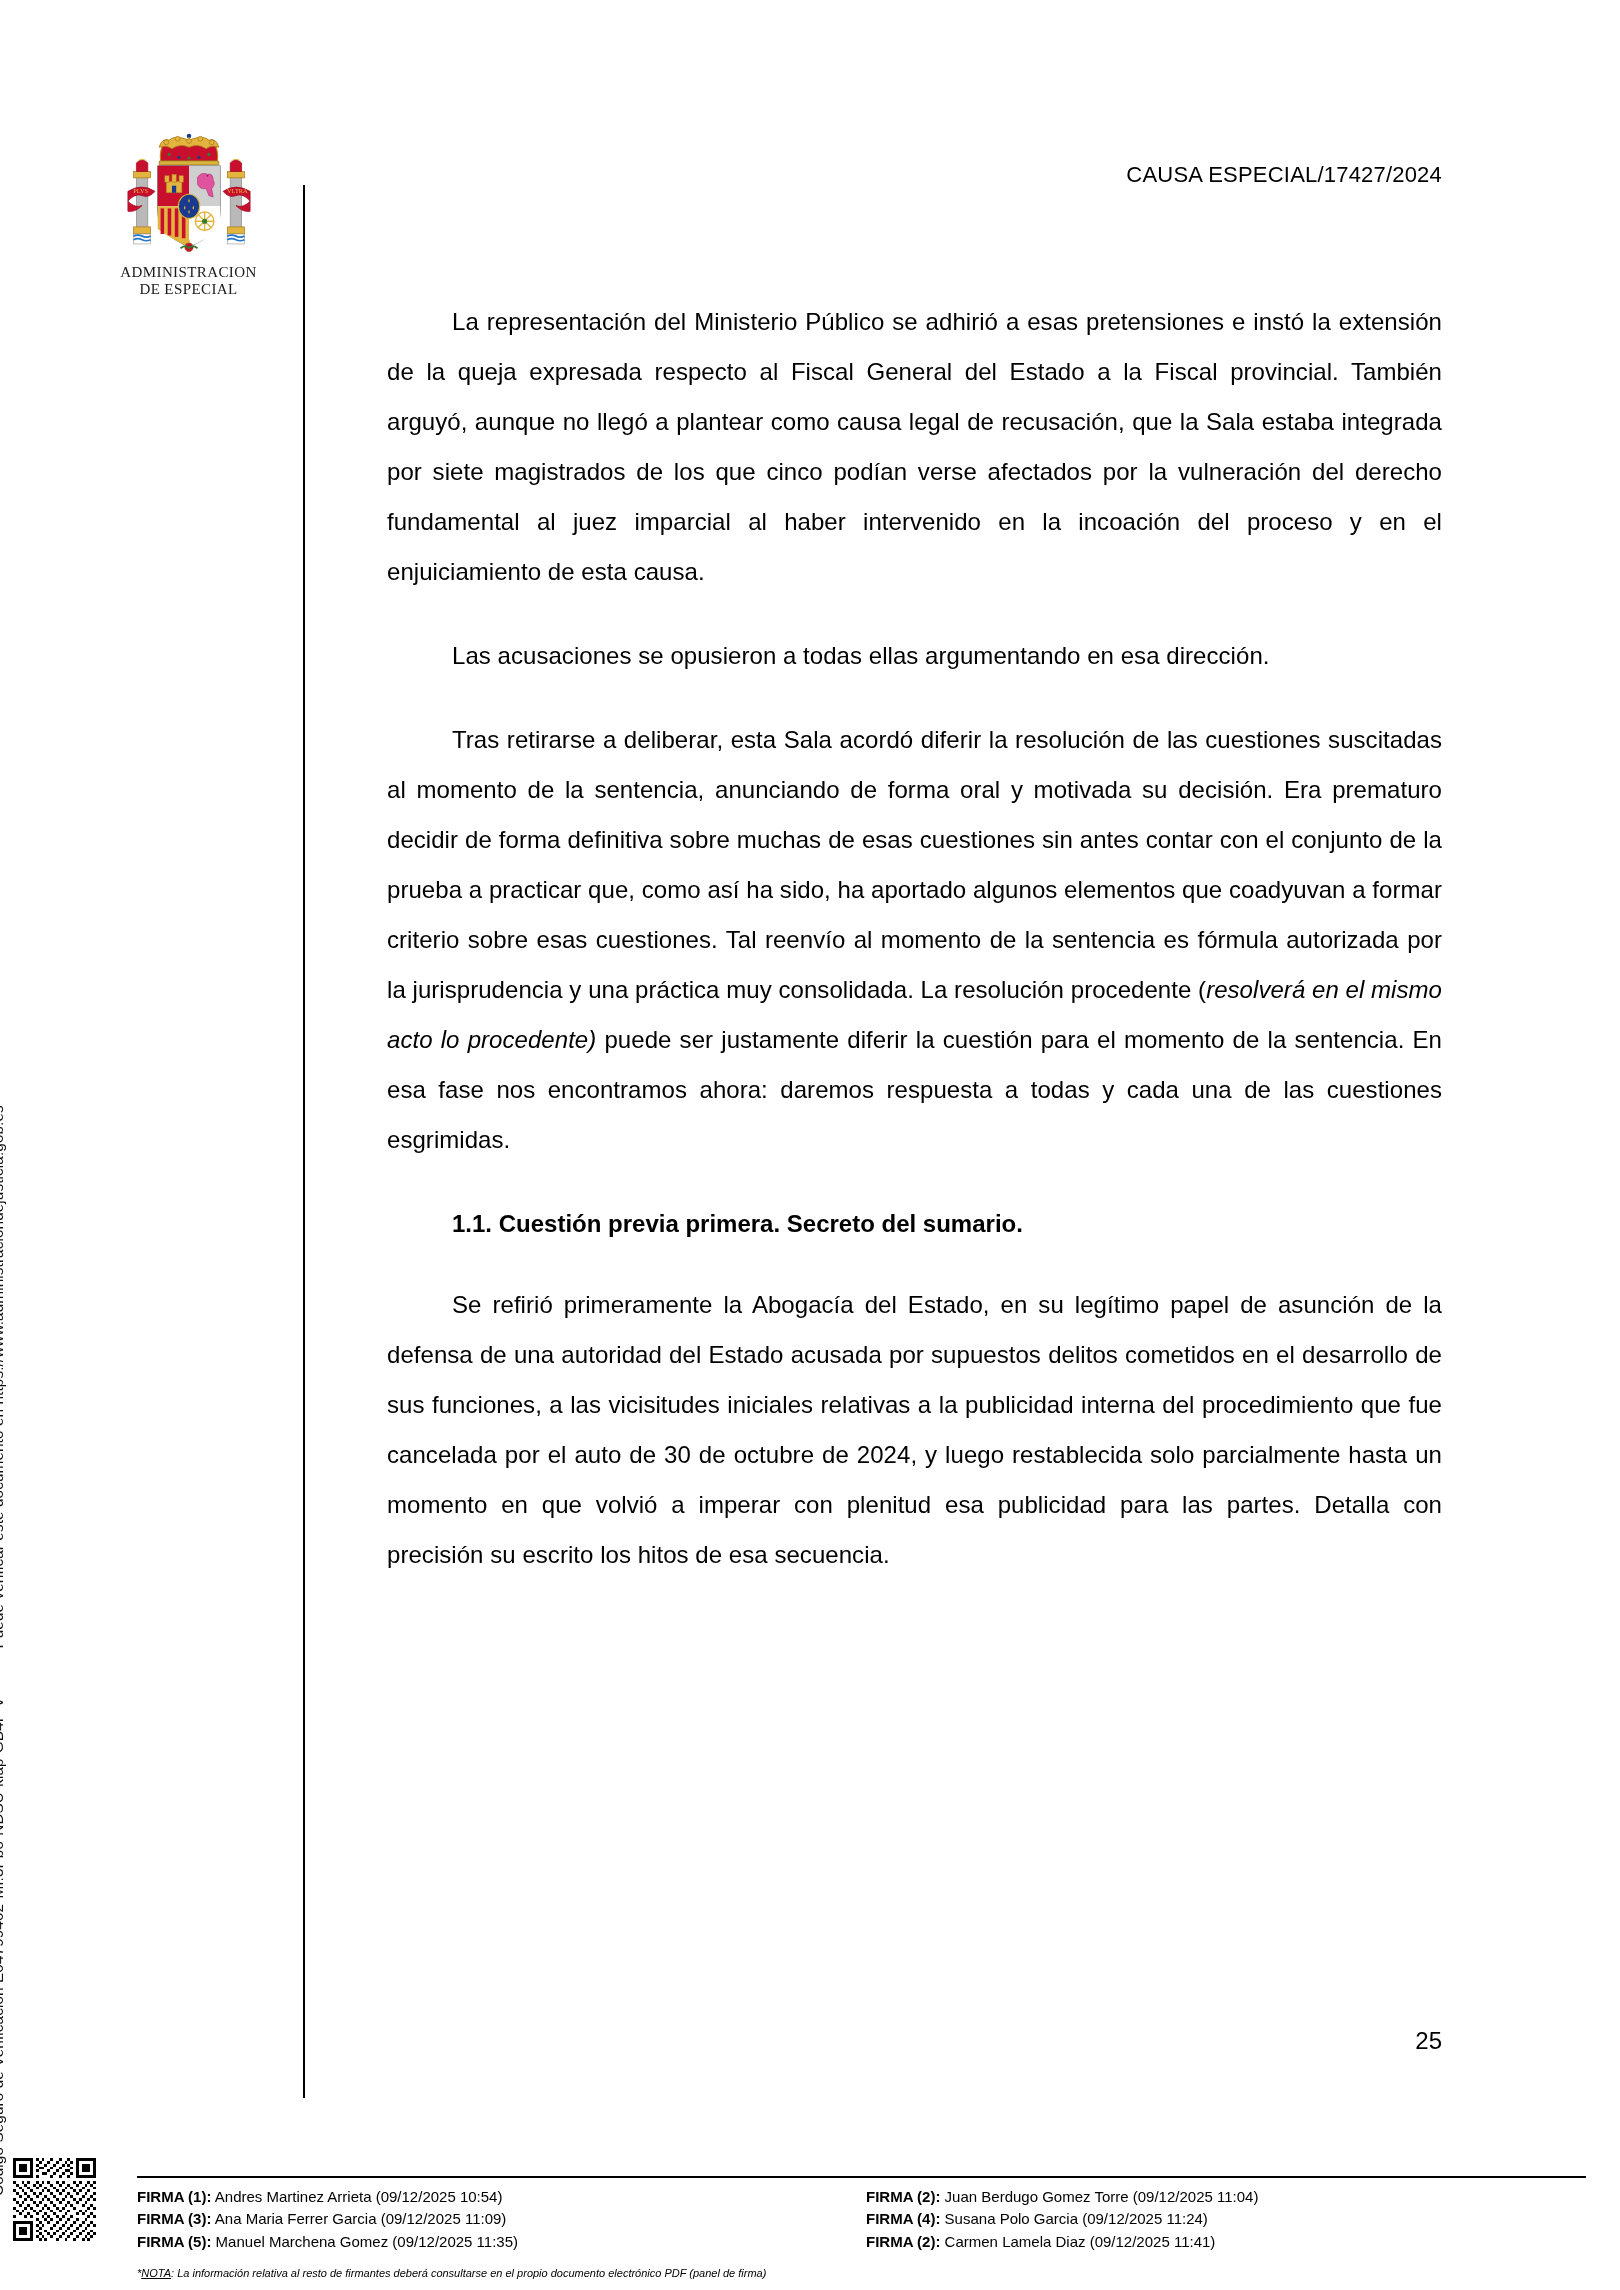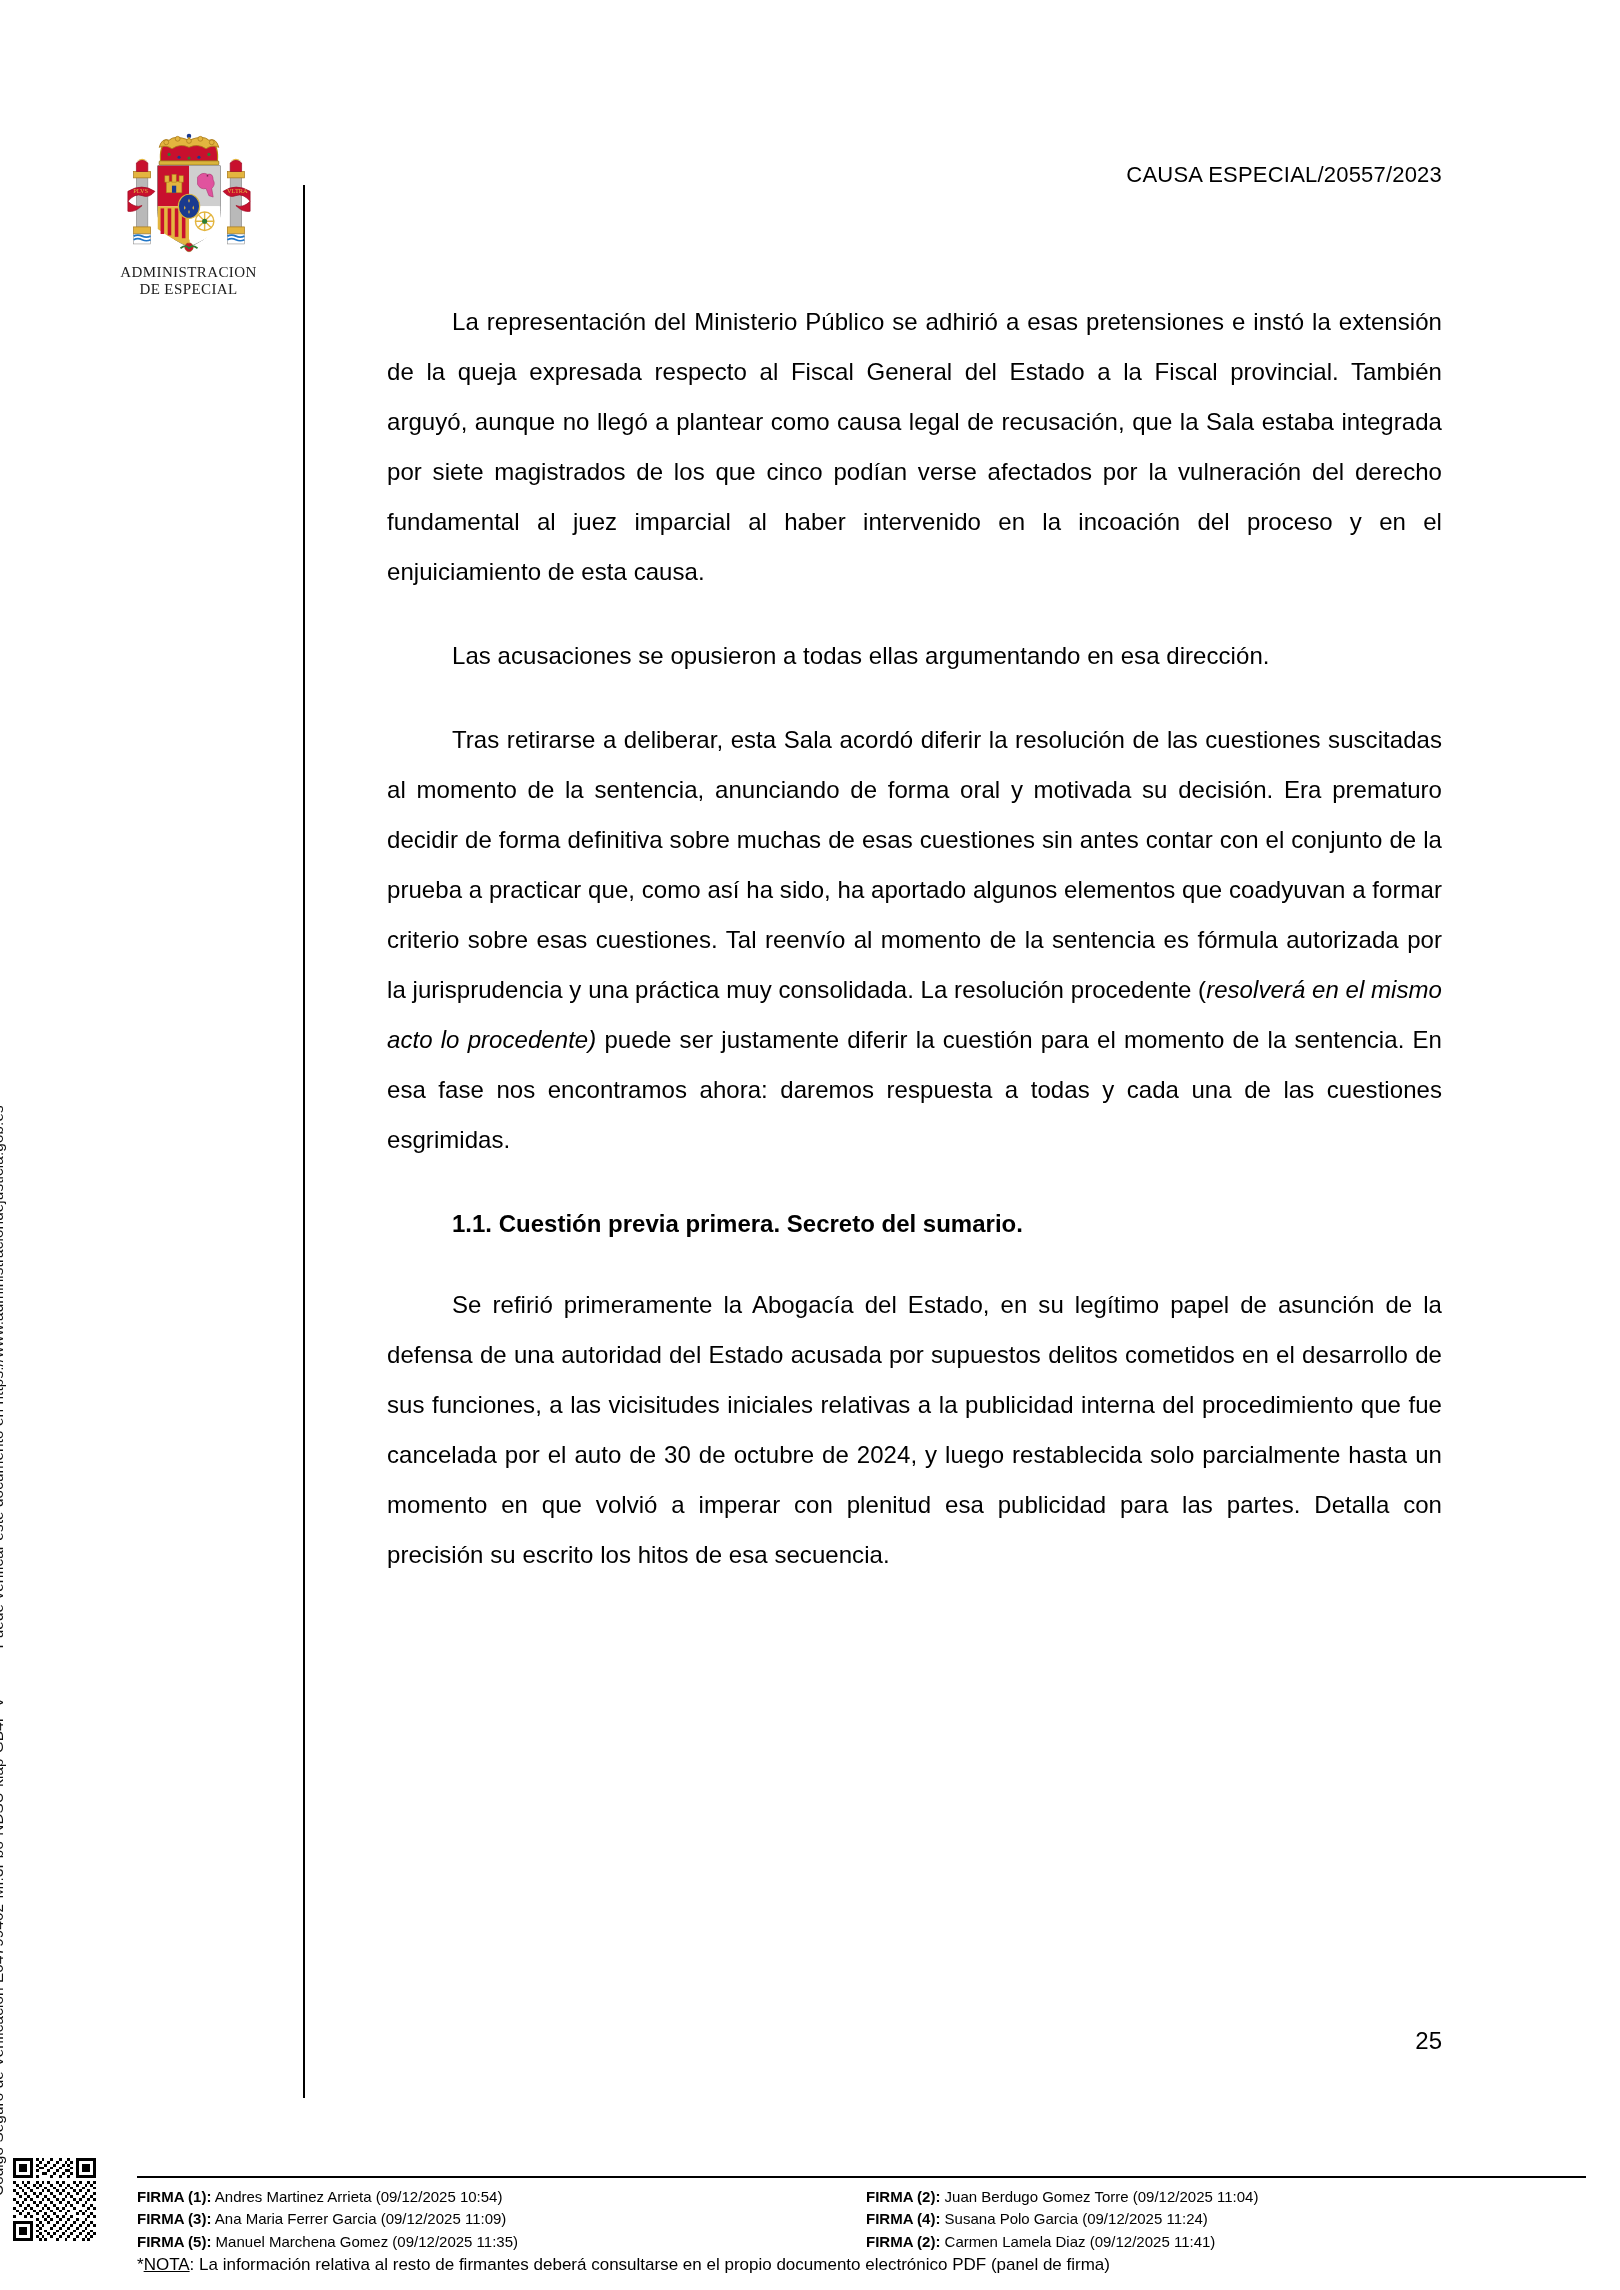--- a/index.html
+++ b/index.html
@@ -145,23 +145,24 @@
     row-gap: 0px;
   }
   .sig-row {
     font-size: 15px;
     line-height: 22.5px;
     white-space: nowrap;
   }
   .sig-row .lbl { font-weight: bold; }
   .sig-row .val { font-weight: normal; }
   .note {
-    font-size: 17px;
+    font-size: 11px;
     line-height: 18px;
-    margin-top: 3px;
+    margin-top: 11px;
+    font-style: italic;
   }
   .note .star { }
   .note .nota-word { text-decoration: underline; }
 </style>
 </head>
 <body>
 
 <div class="page">
 
   <div class="csv-strip">
@@ -512,21 +513,21 @@
       </g>
     </svg>
     <div class="emblem-caption">
       <div>ADMINISTRACION</div>
       <div>DE ESPECIAL</div>
     </div>
   </div>
 
   <div class="vrule"></div>
 
-  <div class="doc-header">CAUSA ESPECIAL/20557/2023</div>
+  <div class="doc-header">CAUSA ESPECIAL/17427/2024</div>
 
   <div class="content">
 
     <p class="para">La representación del Ministerio Público se adhirió a esas pretensiones e instó la extensión de la queja expresada respecto al Fiscal General del Estado a la Fiscal provincial. También arguyó, aunque no llegó a plantear como causa legal de recusación, que la Sala estaba integrada por siete magistrados de los que cinco podían verse afectados por la vulneración del derecho fundamental al juez imparcial al haber intervenido en la incoación del proceso y en el enjuiciamiento de esta causa.</p>
 
     <p class="para">Las acusaciones se opusieron a todas ellas argumentando en esa dirección.</p>
 
     <p class="para"><span>Tras retirarse a deliberar, esta Sala acordó diferir la resolución de las cuestiones suscitadas al momento de la sentencia, anunciando de forma oral y motivada su decisión. Era prematuro decidir de forma definitiva sobre muchas de esas cuestiones sin antes contar con el conjunto de la prueba a practicar que, como así ha sido, ha aportado algunos elementos que coadyuvan a formar criterio sobre esas cuestiones. Tal reenvío al momento de la sentencia es fórmula autorizada por la jurisprudencia y una práctica muy consolidada. La resolución procedente (</span><i>resolverá en el mismo acto lo procedente)</i><span> puede ser justamente diferir la cuestión para el momento de la sentencia. En esa fase nos encontramos ahora: daremos respuesta a todas y cada una de las cuestiones esgrimidas.</span></p>
 
     <div class="heading">1.1. Cuestión previa primera. Secreto del sumario.</div>

